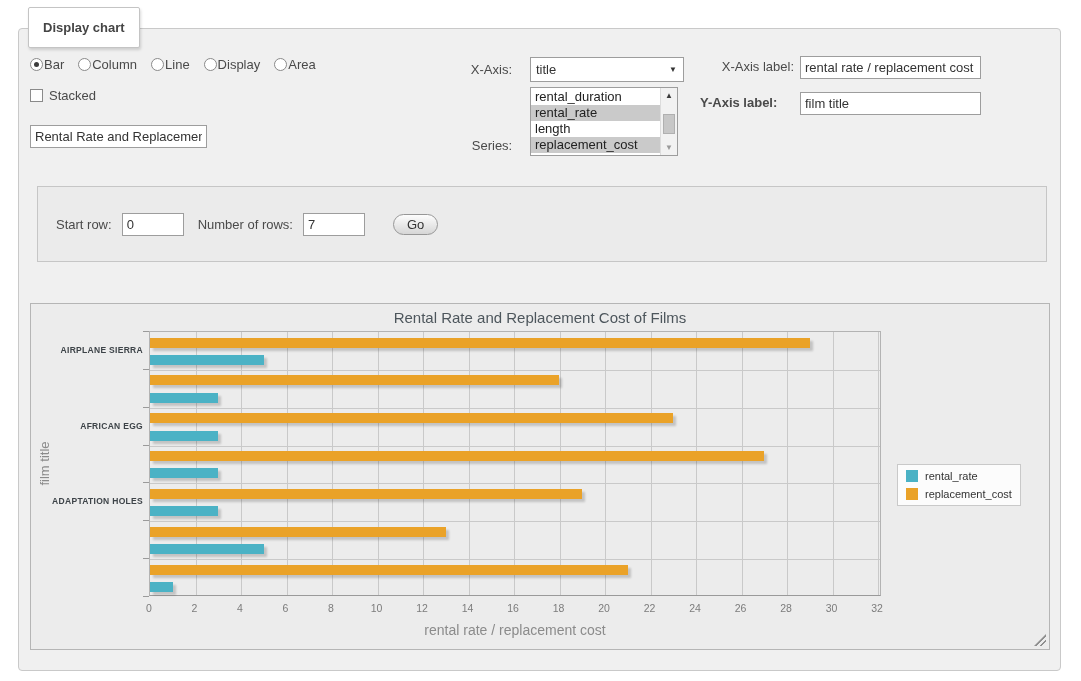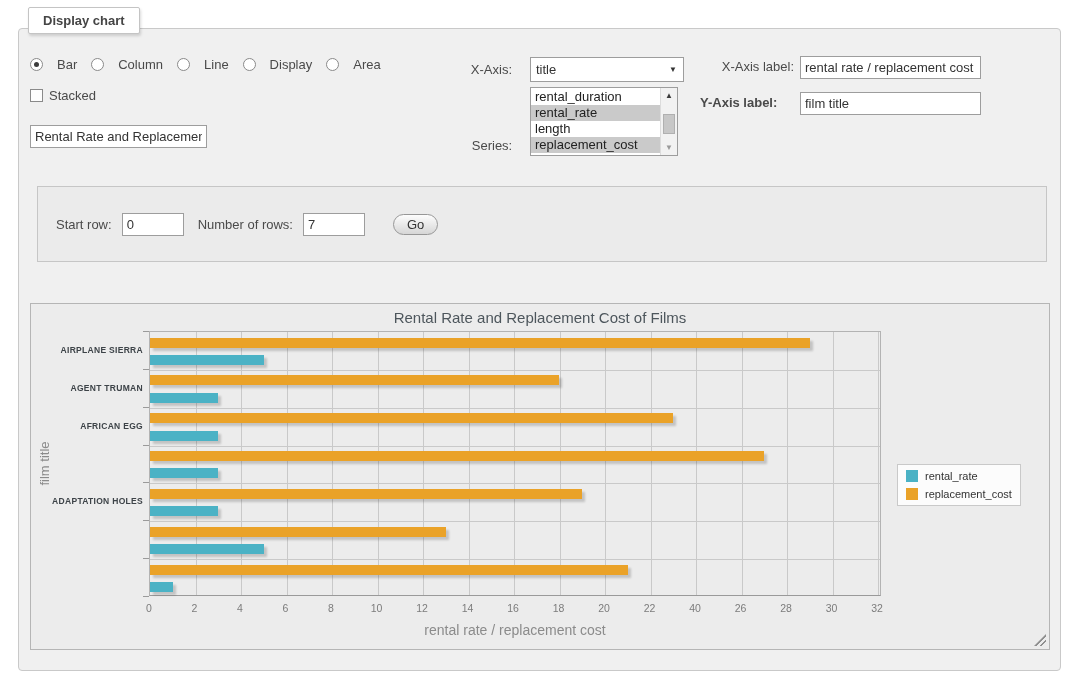--- a/index.html
+++ b/index.html
@@ -3,27 +3,27 @@
 <meta charset="utf-8">
 <style>
   * { margin:0; padding:0; box-sizing:border-box; }
   html,body { width:1081px; height:681px; background:#ffffff; font-family:"Liberation Sans",sans-serif; overflow:hidden; }
   .page { position:relative; width:1081px; height:681px; background:#fff; }
 
   
   .fieldset { position:absolute; left:18px; top:28px; width:1043px; height:643px;
     background:#f0f0f0; border:1px solid #c9c9c9; border-radius:4px; }
   .legendbox { position:absolute; left:28px; top:7px; background:#fff; border:1px solid #c4c4c4;
-    border-radius:2px; padding:5px 14px; font-size:13px; font-weight:bold; color:#454545;
+    border-radius:2px; padding:12px 14px; font-size:13px; font-weight:bold; color:#454545;
     box-shadow:1px 2px 3px rgba(0,0,0,0.15); z-index:5; }
 
   
   .ctl-label { position:absolute; font-size:13px; color:#4a4a4a; }
   .radio-row { position:absolute; left:30px; top:57px; display:flex; gap:14px; align-items:center; }
-  .radio-item { display:flex; align-items:center; gap:14px; font-size:13px; color:#4a4a4a; cursor:default; }
+  .radio-item { display:flex; align-items:center; gap:1px; font-size:13px; color:#4a4a4a; cursor:default; }
   .radio-circle { width:13px; height:13px; border:1px solid #8a8a8a; border-radius:50%; background:#fff; position:relative; }
   .radio-circle.sel::after { content:""; position:absolute; left:3px; top:3px; width:5px; height:5px; border-radius:50%; background:#3c3c3c; }
   .check-row { position:absolute; left:30px; top:88px; display:flex; align-items:center; gap:6px; font-size:13px; color:#4a4a4a; }
   .checkbox { width:13px; height:13px; border:1px solid #8a8a8a; background:#fdfdfd; }
 
   .tinput { background:#fff; border:1px solid #9d9d9d; height:23px; font-size:13px; color:#333;
     padding:0 4px; font-family:"Liberation Sans",sans-serif; }
   #chart-title-input { position:absolute; left:30px; top:125px; width:177px; }
   #xaxis-label-input { position:absolute; left:800px; top:56px; width:181px; }
   #yaxis-label-input { position:absolute; left:800px; top:92px; width:181px; }
@@ -200,21 +200,20 @@
           <span class="swatch" style="background: rgb(75, 178, 197);"></span>
           <span class="ltext">rental_rate</span>
         </div>
         <div class="lrow">
           <span class="swatch" style="background: rgb(234, 162, 40);"></span>
           <span class="ltext">replacement_cost</span>
         </div>
       </div>
     <div class="rhandle"></div>
   <div class="ylab" style="top: 27px; height: 37.8571px;">AIRPLANE SIERRA</div>
-      <div class="ylab" style="top: 64.8571px; height: 37.8571px;">AGENT TRUMAN</div>
       <div class="ylab" style="top: 102.714px; height: 37.8571px;">AFRICAN EGG</div>
       <div class="ylab" style="top: 178.429px; height: 37.8571px;">ADAPTATION HOLES</div>
       <div class="ytick" style="top: 27px;"></div>
       <div class="ytick" style="top: 64.8571px;"></div>
       <div class="ytick" style="top: 102.714px;"></div>
       <div class="ytick" style="top: 140.571px;"></div>
       <div class="ytick" style="top: 178.429px;"></div>
       <div class="ytick" style="top: 216.286px;"></div>
       <div class="ytick" style="top: 254.143px;"></div>
       <div class="ytick" style="top: 292px;"></div>
@@ -223,19 +222,19 @@
       <div class="xtick" style="left: 189px;">4</div>
       <div class="xtick" style="left: 234.5px;">6</div>
       <div class="xtick" style="left: 280px;">8</div>
       <div class="xtick" style="left: 325.5px;">10</div>
       <div class="xtick" style="left: 371px;">12</div>
       <div class="xtick" style="left: 416.5px;">14</div>
       <div class="xtick" style="left: 462px;">16</div>
       <div class="xtick" style="left: 507.5px;">18</div>
       <div class="xtick" style="left: 553px;">20</div>
       <div class="xtick" style="left: 598.5px;">22</div>
-      <div class="xtick" style="left: 644px;">40</div>
+      <div class="xtick" style="left: 644px;">24</div>
       <div class="xtick" style="left: 689.5px;">26</div>
       <div class="xtick" style="left: 735px;">28</div>
       <div class="xtick" style="left: 780.5px;">30</div>
       <div class="xtick" style="left: 826px;">32</div>
     </div>
 </div>
 
 </body></html>

